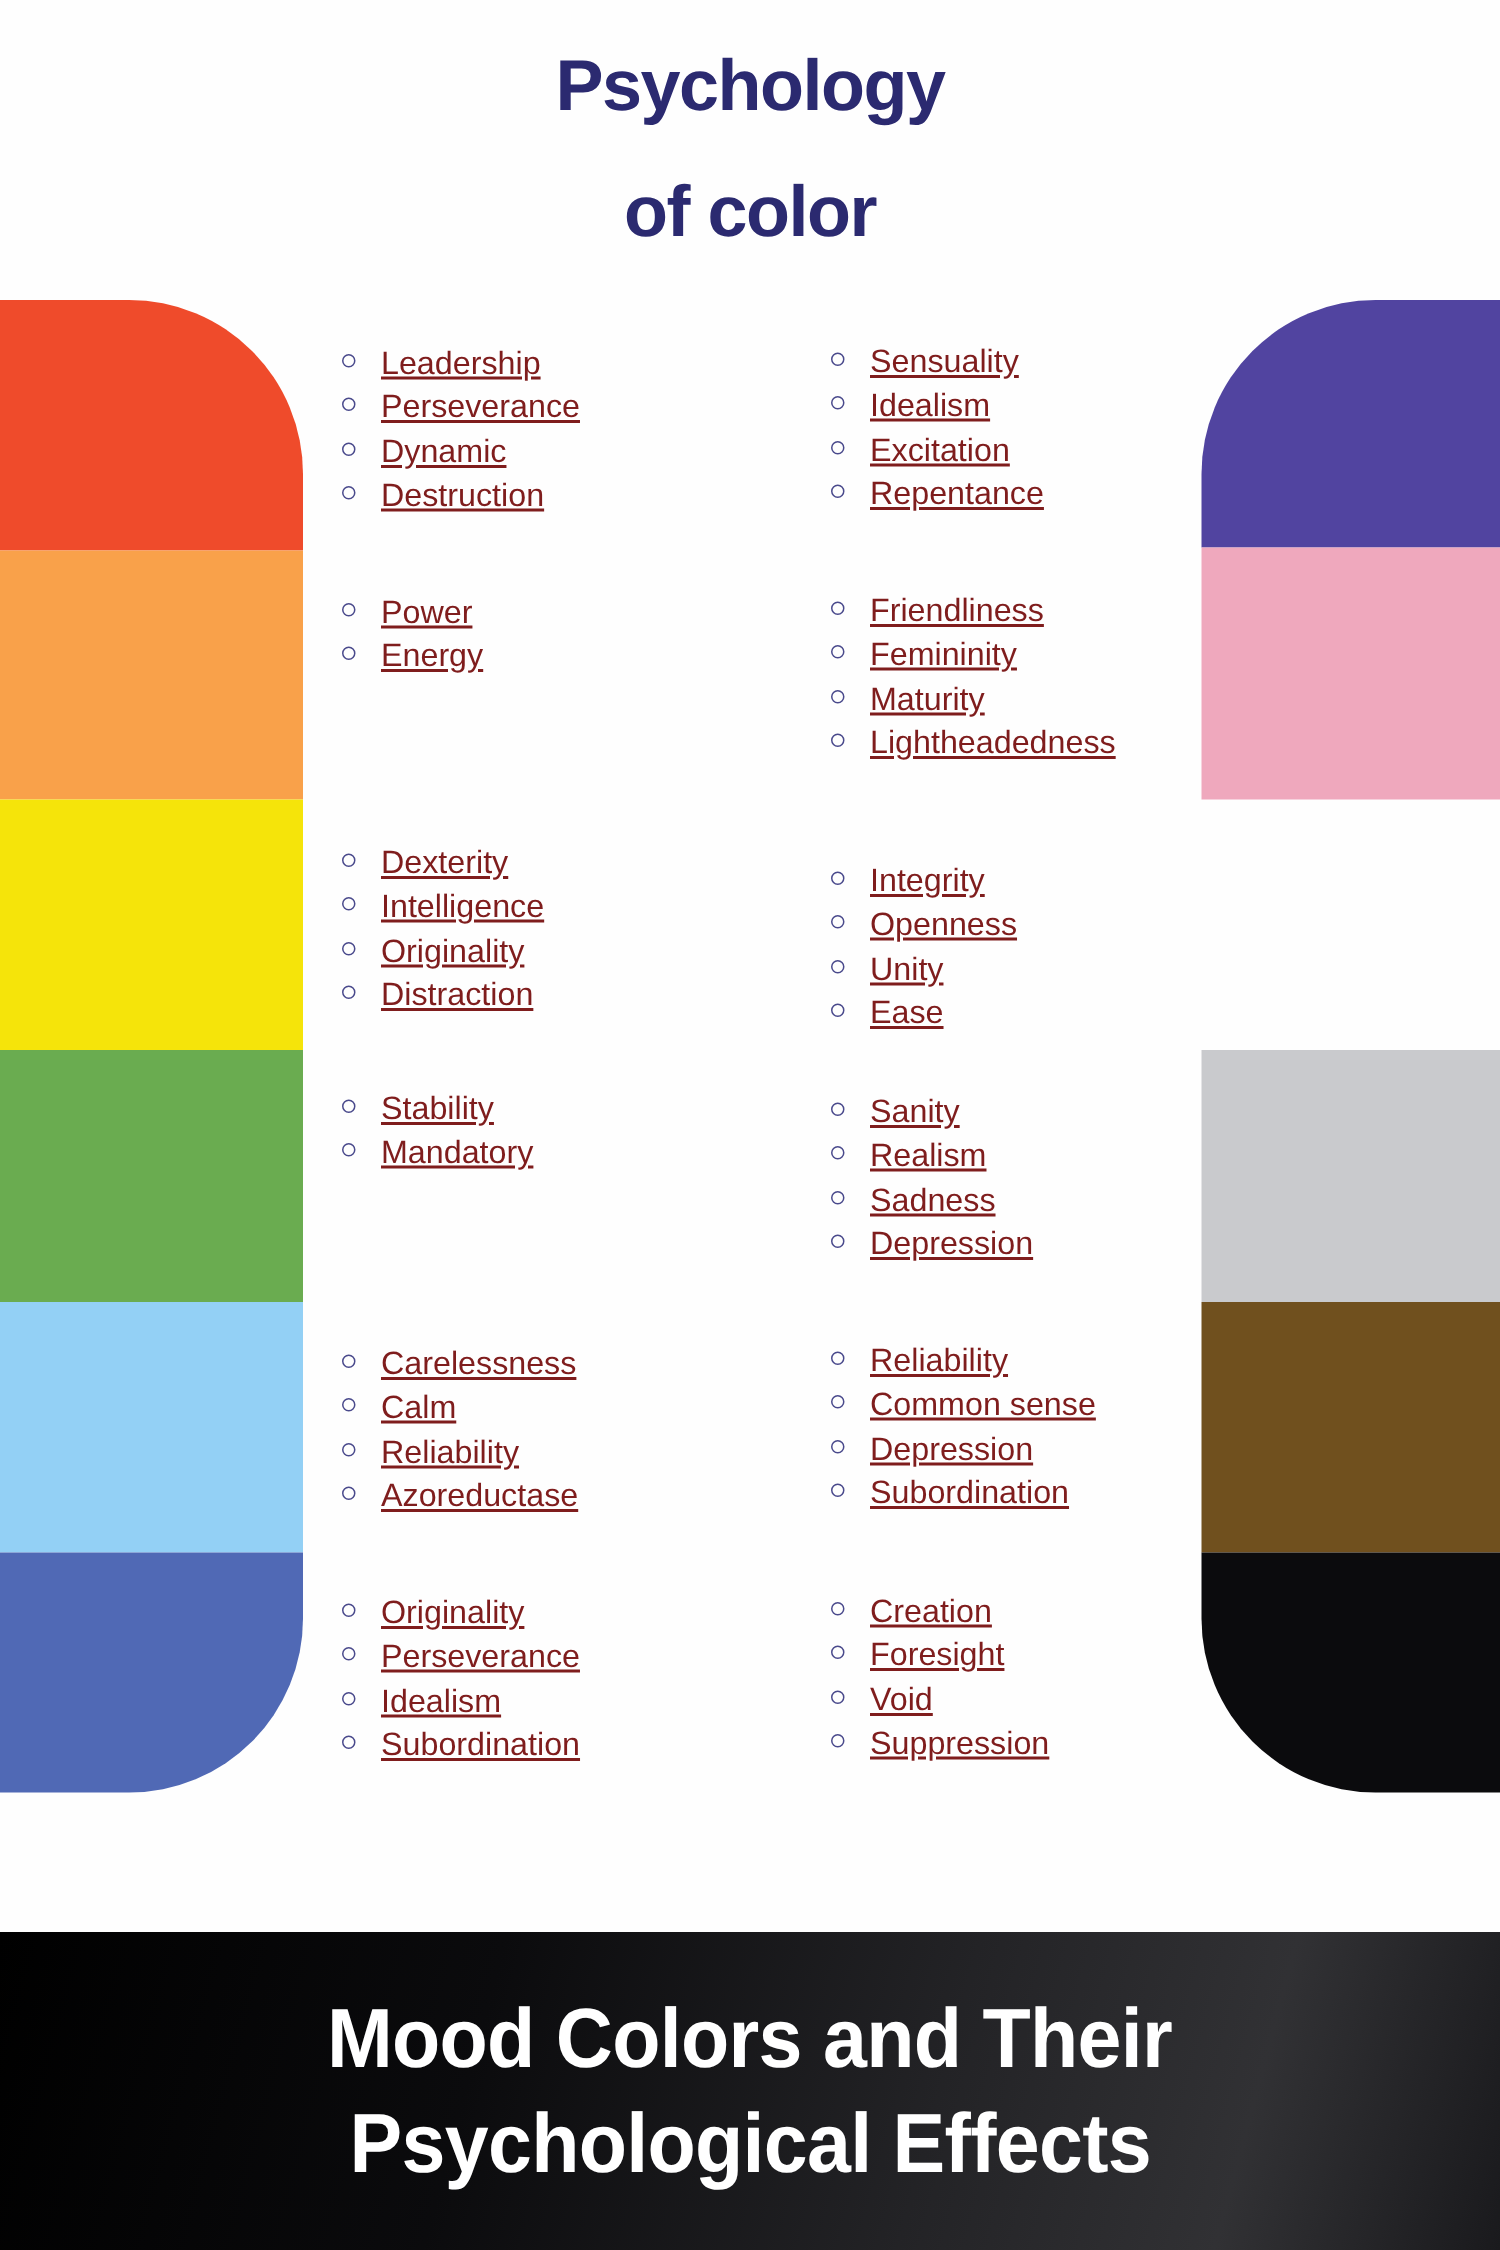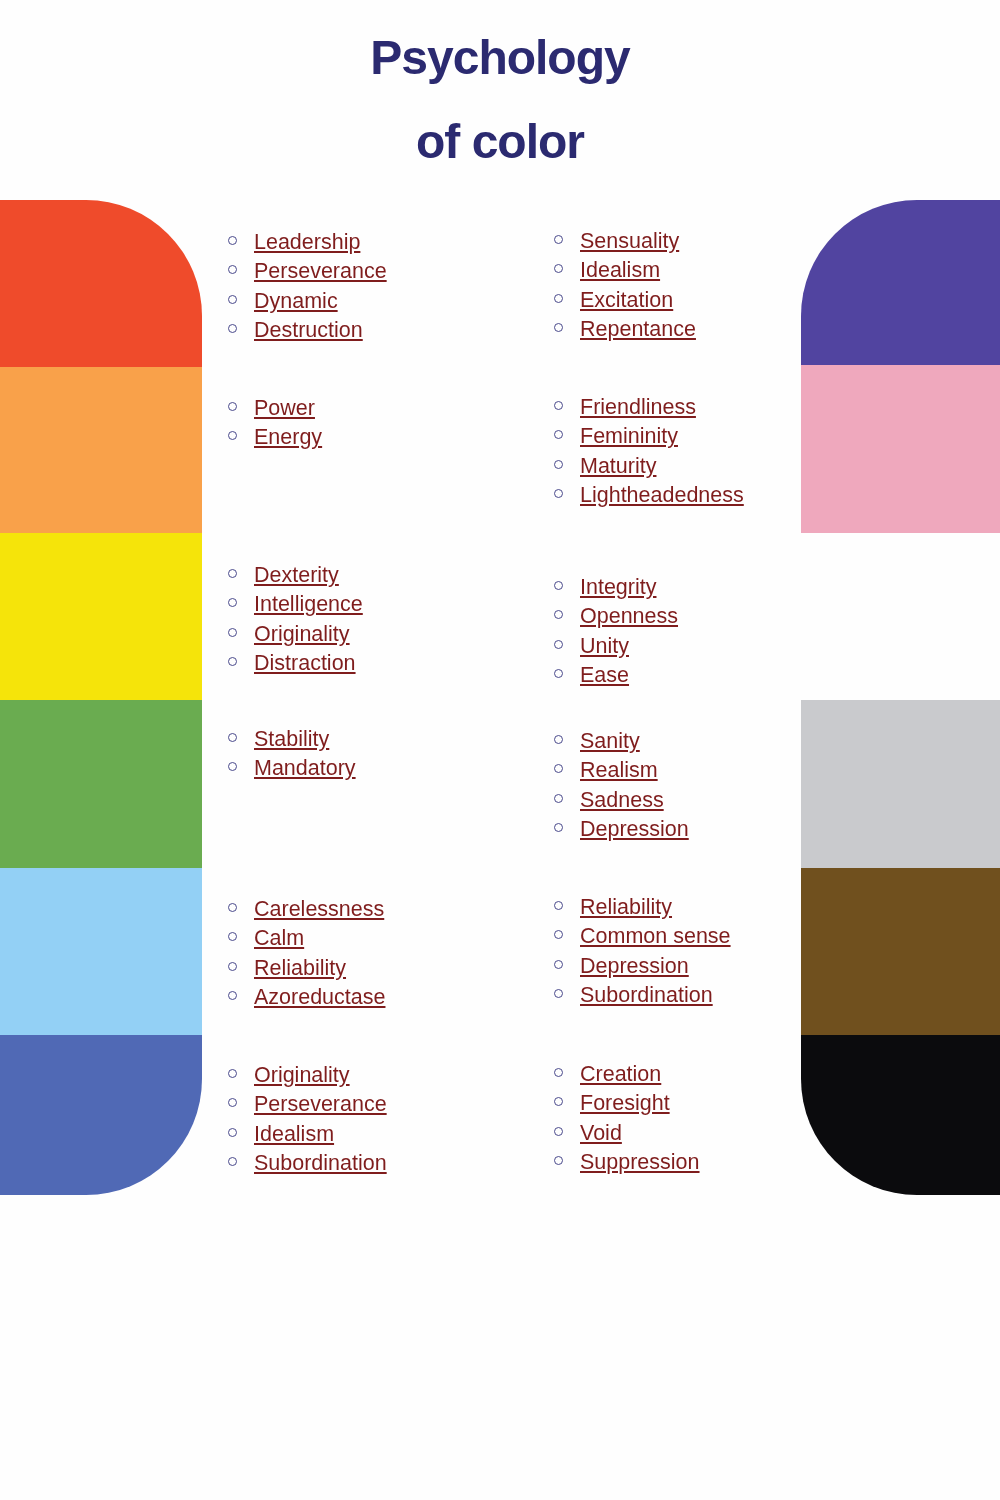--- a/index.html
+++ b/index.html
@@ -357,14 +357,18 @@
             <span class="trait-label">Void</span>
           </div>
           <div class="trait-row">
             <span class="bullet"></span>
             <span class="trait-label">Suppression</span>
           </div>
         </div>
       </div>
   </div>
 
+  <div class="footer-banner">
+    <div class="footer-line">Mood Colors and Their</div>
+    <div class="footer-line">Psychological Effects</div>
+  </div>
 
 </div>
 
 </body></html>

